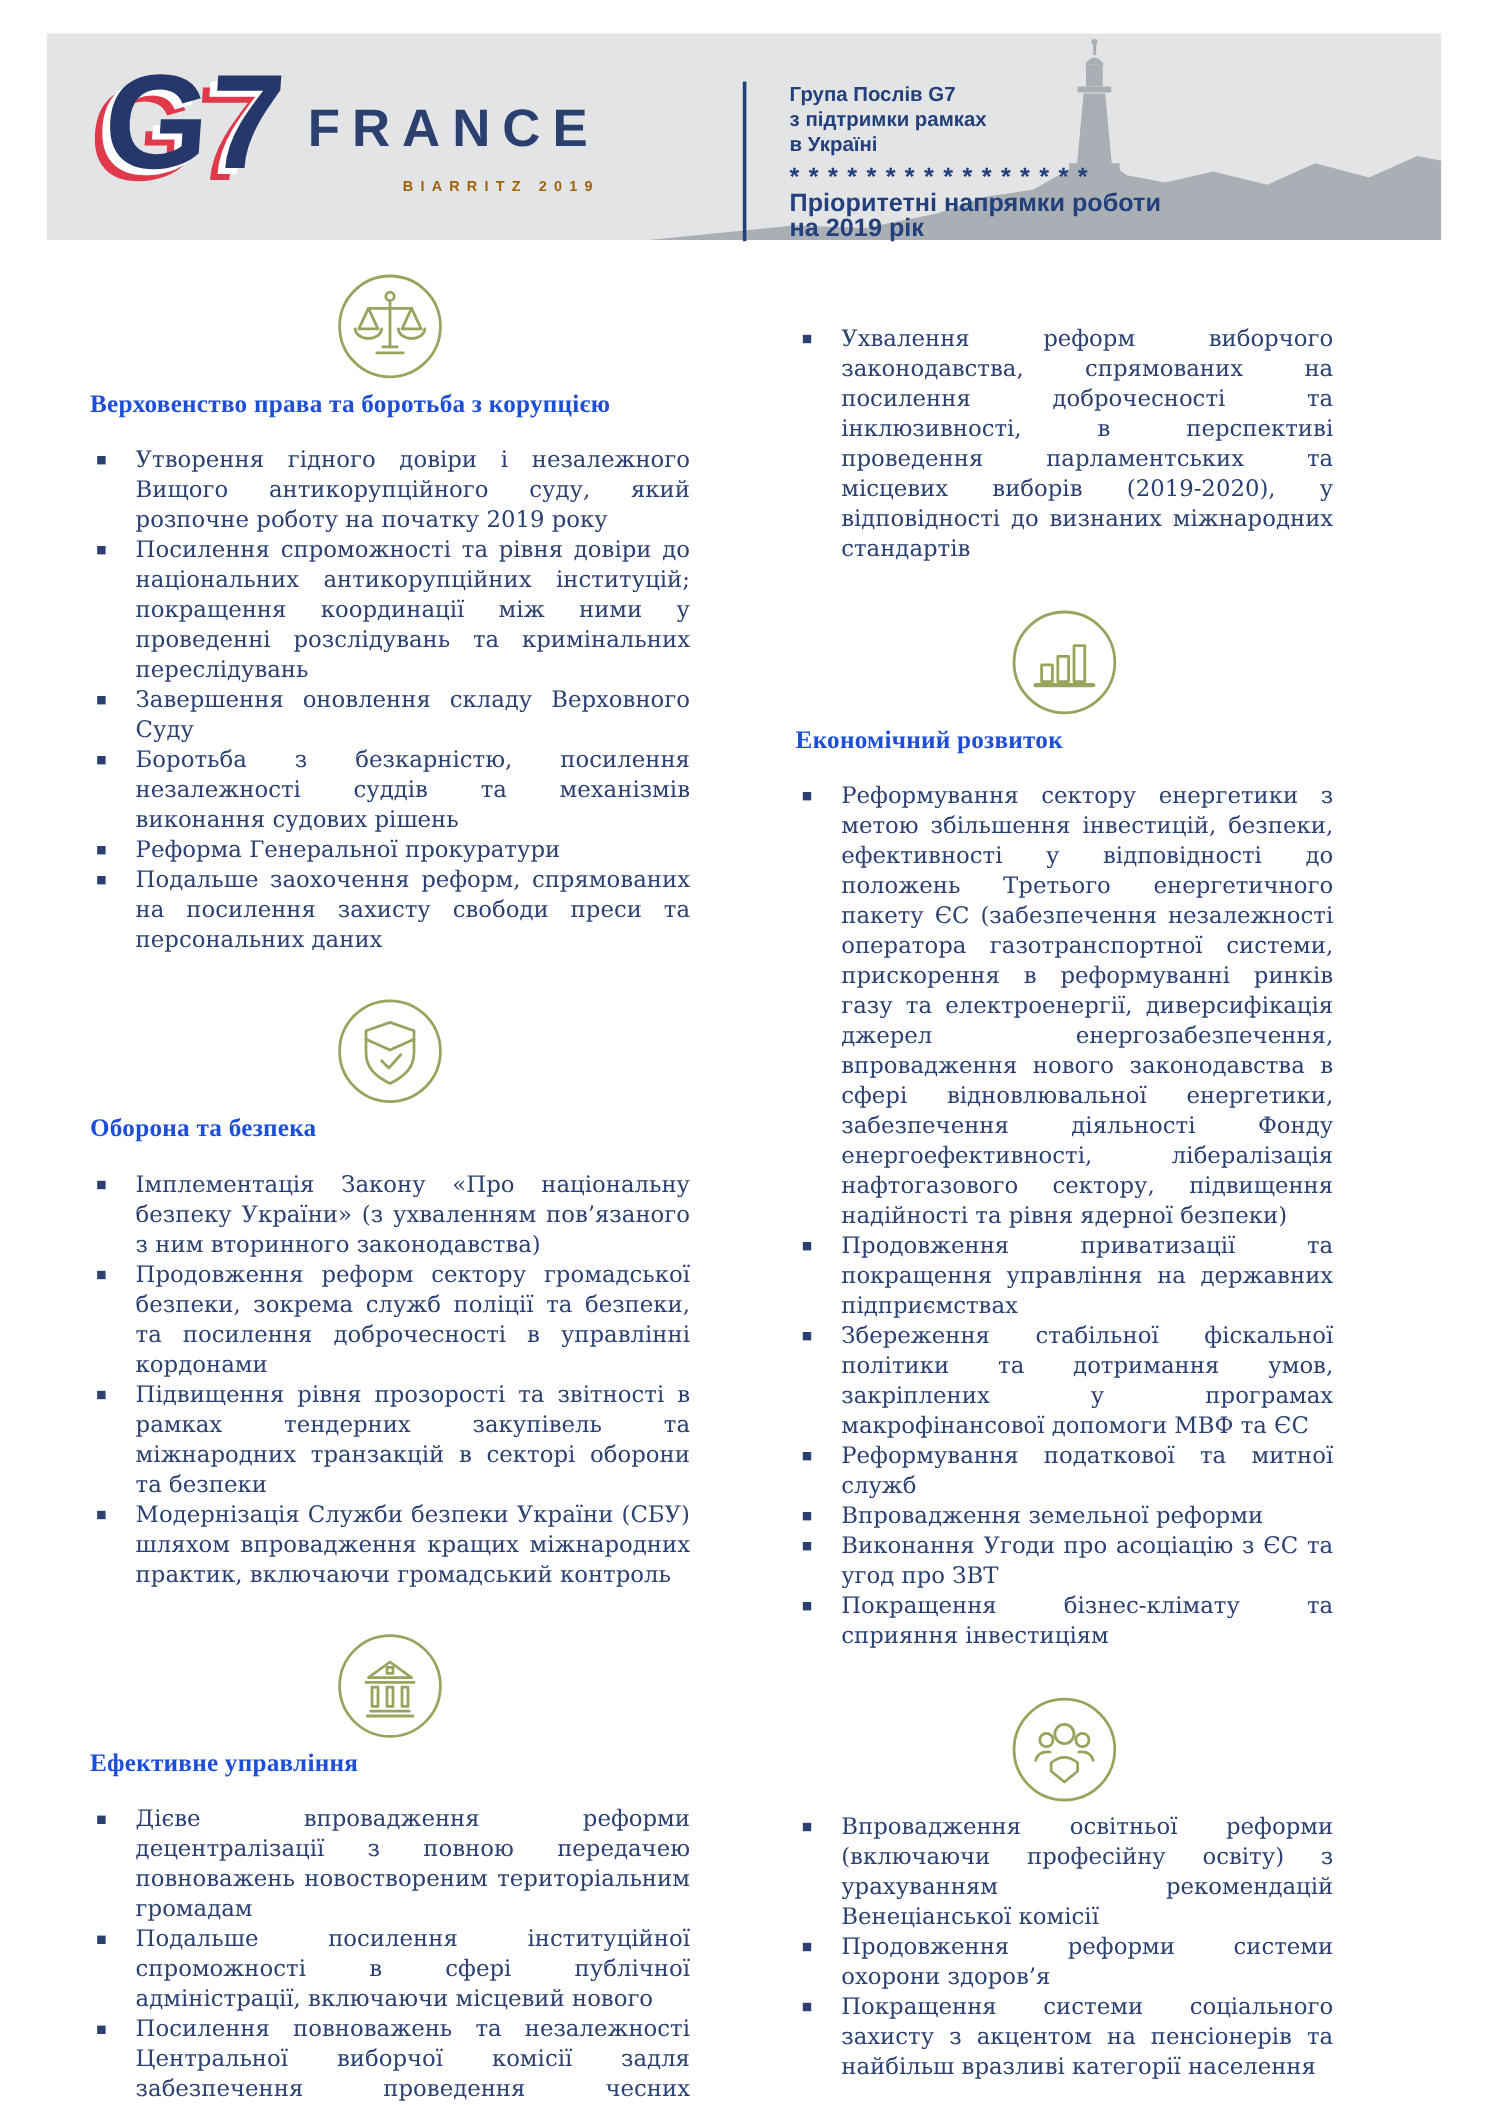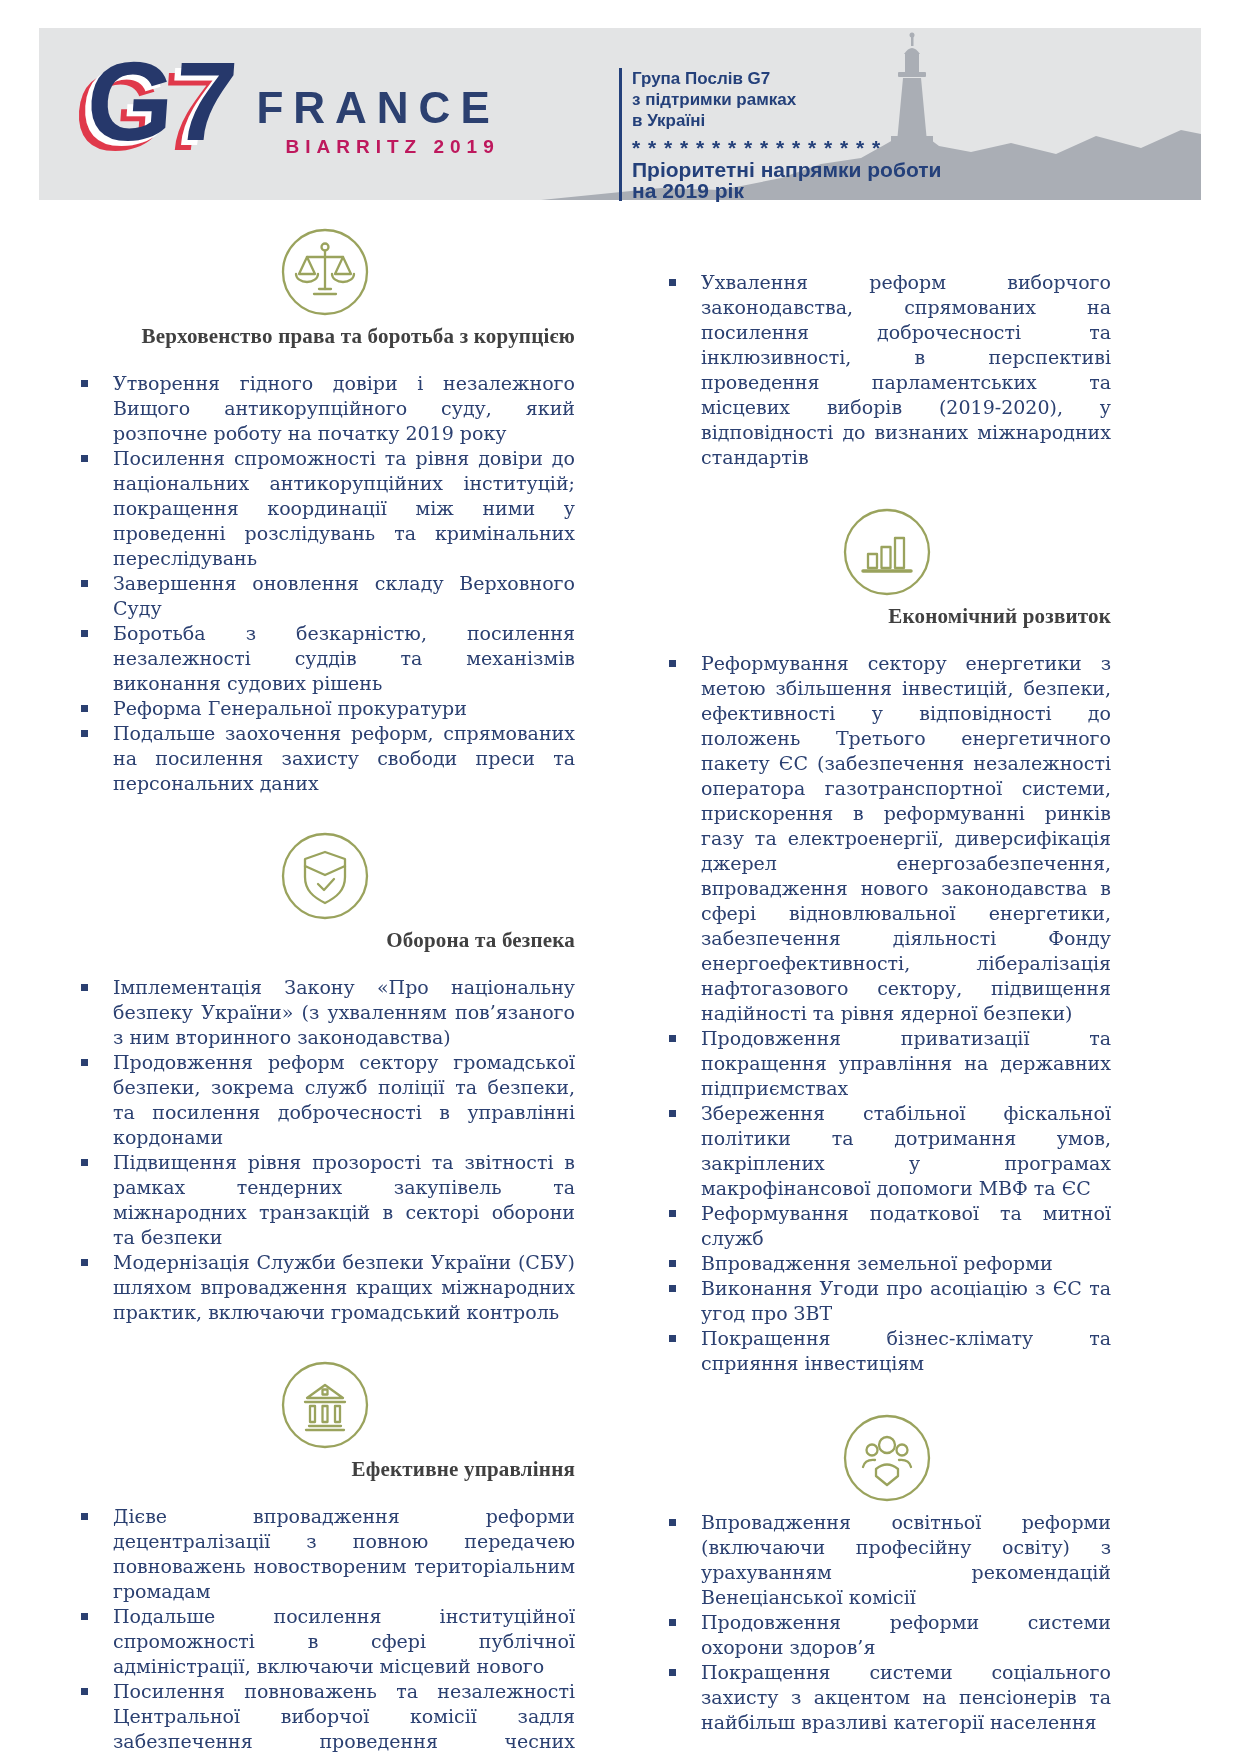--- a/index.html
+++ b/index.html
@@ -8,36 +8,36 @@
 
   
   .banner{position:absolute;left:39px;top:28px;width:1162px;height:172px;background:#e3e4e5;}
   .banner svg.lh{position:absolute;right:0;bottom:0;display:block;}
   .logo{position:absolute;left:34px;top:18px;display:flex;z-index:2;}
   .logo-g7{font-family:"Liberation Sans",sans-serif;font-weight:700;font-size:112px;line-height:1;
            color:#26386b;transform:skewX(-4deg);
            text-shadow:-6px 5px 0 #ffffff,-12px 10px 0 #e0394b;padding-left:14px;}
   .logo-right{margin-left:20px;margin-top:40px;font-family:"Liberation Sans",sans-serif;text-align:right;}
   .logo-country{font-weight:700;font-size:44px;letter-spacing:10px;color:#2c4070;line-height:1;}
-  .logo-event{font-weight:700;font-size:19px;letter-spacing:6px;color:#be185d;margin-top:6px;}
+  .logo-event{font-weight:700;font-size:12px;letter-spacing:6px;color:#a16207;margin-top:18px;}
 
   .banner-text{position:absolute;left:580px;top:40px;z-index:2;border-left:3px solid #24407a;
-               padding-left:10px;font-family:"Liberation Sans",sans-serif;color:#24407a;}
+               padding-left:36px;font-family:"Liberation Sans",sans-serif;color:#24407a;}
   .banner-text .org div{font-weight:700;font-size:17px;line-height:21px;}
   .stars{font-weight:700;font-size:21px;line-height:14px;letter-spacing:1px;margin:10px 0 4px;}
   .banner-text .subtitle div{font-weight:700;font-size:21px;line-height:21px;}
 
   
   .columns{position:absolute;left:75px;top:228px;width:1040px;display:flex;gap:88px;}
   .col-left{width:500px;}
   .col-right{width:448px;}
 
   .section .icon{display:block;margin:0 auto 8px;}
-  .section h2{margin:0 0 22px;text-align:right;font-family:"Liberation Serif",serif;
-              font-weight:700;font-size:21px;letter-spacing:.2px;color:#404040;}
+  .section h2{margin:0 0 22px;text-align:left;font-family:"Liberation Serif",serif;
+              font-weight:700;font-size:21px;letter-spacing:.2px;color:#1d4ed8;}
   .section + .section{margin-top:36px;}
   .col-right .section{margin-top:38px;}
 
   ul.blist{list-style:none;margin:0;padding:0;}
   ul.blist li{position:relative;padding-left:38px;text-align:justify;
               font-size:19px;line-height:25px;color:#2b4071;}
   ul.blist li::before{content:"";position:absolute;left:6px;top:9px;width:7px;height:7px;
               background:#2b4071;}
   .cont-list{margin-top:42px !important;}
 

